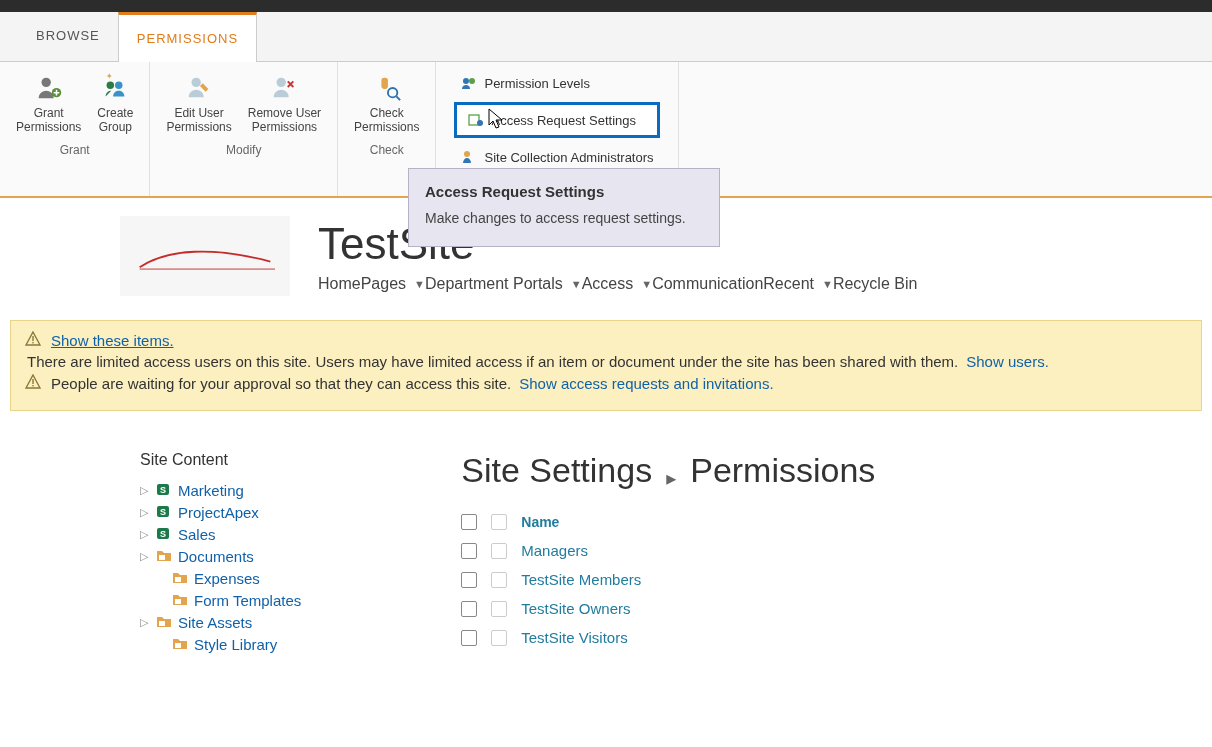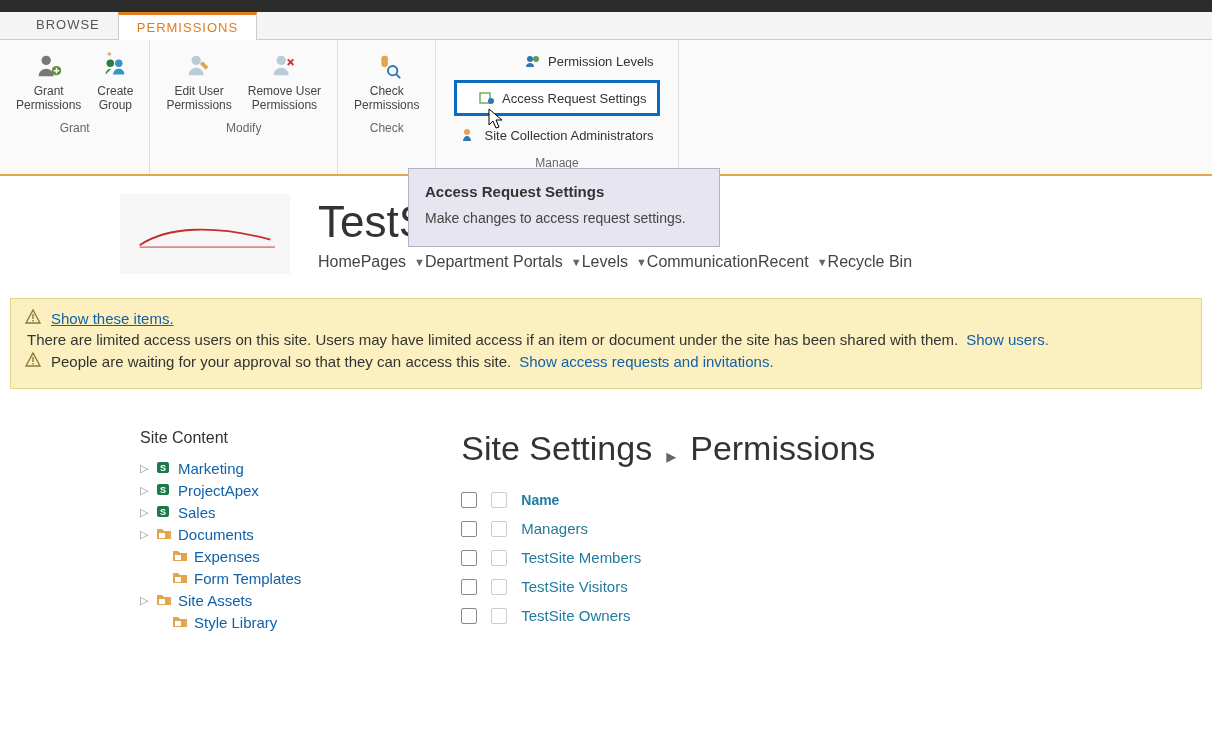--- a/index.html
+++ b/index.html
@@ -1,32 +1,32 @@
 <!DOCTYPE html>
 <html><head>
 <meta charset="utf-8">
 <style>
 * { box-sizing: border-box; margin: 0; padding: 0; }
 body { font-family: "Segoe UI", Tahoma, sans-serif; font-size: 14px; color: #333; background: #fff; }
 
 .top-bar { height: 12px; background: #2c2c2c; }
 
 .tab-strip { display: flex; background: #f4f4f4; border-bottom: 1px solid #ccc; padding-left: 18px; }
-.tab { padding: 5px 18px; font-size: 13px; color: #555; cursor: pointer; letter-spacing: 1px; }
+.tab { padding: 16px 18px; font-size: 13px; color: #555; cursor: pointer; letter-spacing: 1px; }
 .tab.active { color: #e07c1b; border-top: 3px solid #e07c1b; background: #fff; border-left: 1px solid #ccc; border-right: 1px solid #ccc; margin-bottom: -1px; }
 
 .ribbon { display: flex; background: #fafafa; border-bottom: 2px solid #e2a54d; }
 .ribbon-group { display: flex; flex-direction: column; align-items: center; padding: 6px 10px 4px; border-right: 1px solid #e0e0e0; }
 .ribbon-items { display: flex; gap: 4px; align-items: flex-start; }
 .ribbon-btn { display: flex; flex-direction: column; align-items: center; padding: 2px 6px; cursor: pointer; text-align: center; font-size: 12px; color: #444; line-height: 1.2; }
 .ribbon-btn .icon-box { width: 34px; height: 34px; display: flex; align-items: center; justify-content: center; margin-bottom: 2px; }
 .ribbon-group-label { font-size: 12px; color: #666; margin-top: 6px; }
 
 .manage-list { display: flex; flex-direction: column; gap: 8px; padding: 4px 8px; }
-.manage-item { display: flex; align-items: center; gap: 6px; font-size: 13px; color: #333; cursor: pointer; padding: 2px 6px; justify-content: flex-end; }
+.manage-item { display: flex; align-items: center; gap: 6px; font-size: 13px; color: #333; cursor: pointer; padding: 2px 6px; }
 .manage-item.highlighted { border: 3px solid #0b6cbf; padding: 6px 10px; background: #fff; position: relative; }
 .small-icon { width: 18px; height: 18px; display: inline-flex; align-items: center; justify-content: center; }
 
 .tooltip { position: absolute; top: 168px; left: 408px; width: 312px; padding: 14px 16px 20px; background: #e7e5f0; border: 1px solid #b8b0c8; z-index: 5; }
 .tooltip-title { font-weight: 600; font-size: 15px; color: #333; margin-bottom: 10px; }
 .tooltip-body { font-size: 14px; color: #444; }
 
 .site-header { display: flex; align-items: center; padding: 18px 20px 0 120px; gap: 28px; }
 .logo-box { width: 170px; height: 80px; background: #f6f6f6; display: flex; align-items: center; justify-content: center; }
 .site-title-wrap { display: flex; flex-direction: column; }
@@ -207,21 +207,21 @@
         </div>
       <div class="site-nav-item">
           <span>Pages</span>
           <span class="chev">▼</span>
         </div>
       <div class="site-nav-item">
           <span>Department Portals</span>
           <span class="chev">▼</span>
         </div>
       <div class="site-nav-item">
-          <span>Levels</span>
+          <span>Access</span>
           <span class="chev">▼</span>
         </div>
       <div class="site-nav-item">
           <span>Communication</span>
         </div>
       <div class="site-nav-item">
           <span>Recent</span>
           <span class="chev">▼</span>
         </div>
       <div class="site-nav-item">
@@ -365,23 +365,23 @@
             <div class="perm-name">Managers</div>
           </div>
           <div class="perm-row">
             <div class="perm-cb"></div>
             <div class="perm-cb ghost"></div>
             <div class="perm-name">TestSite Members</div>
           </div>
           <div class="perm-row">
             <div class="perm-cb"></div>
             <div class="perm-cb ghost"></div>
-            <div class="perm-name">TestSite Visitors</div>
+            <div class="perm-name">TestSite Owners</div>
           </div>
           <div class="perm-row">
             <div class="perm-cb"></div>
             <div class="perm-cb ghost"></div>
-            <div class="perm-name">TestSite Owners</div>
+            <div class="perm-name">TestSite Visitors</div>
           </div>
         </div>
     </div>
   </div>
 </div>
 
 </body></html>

